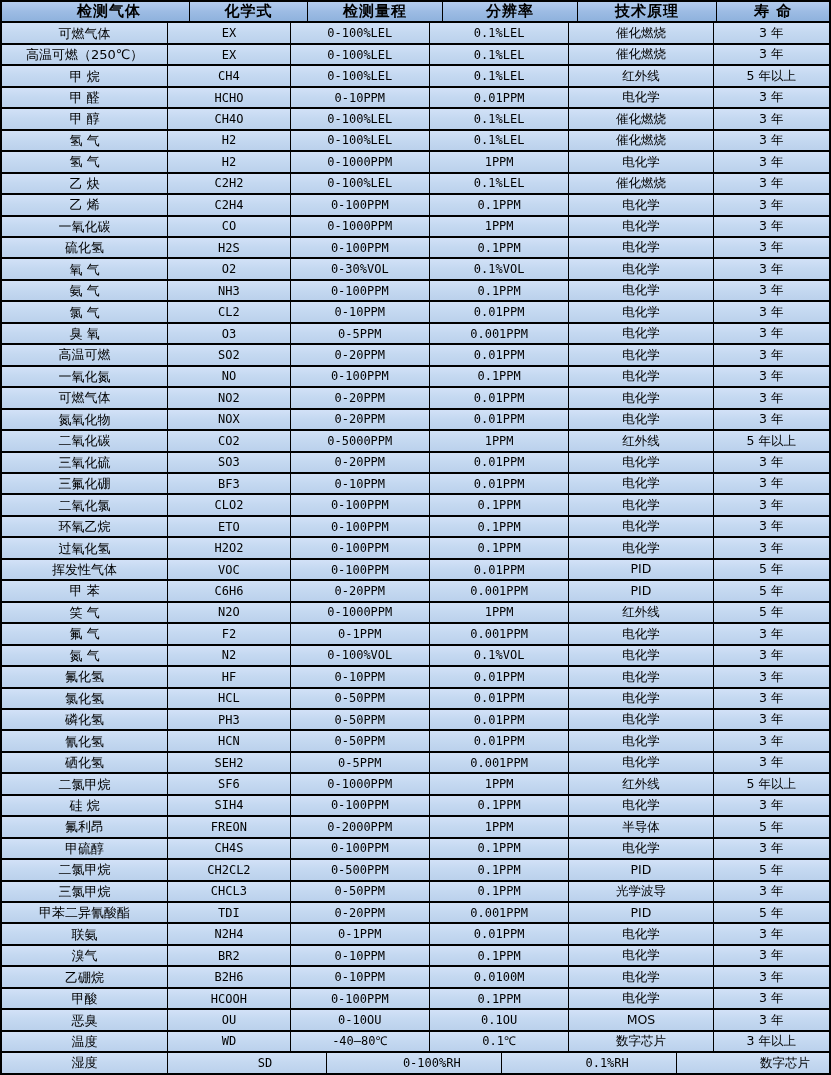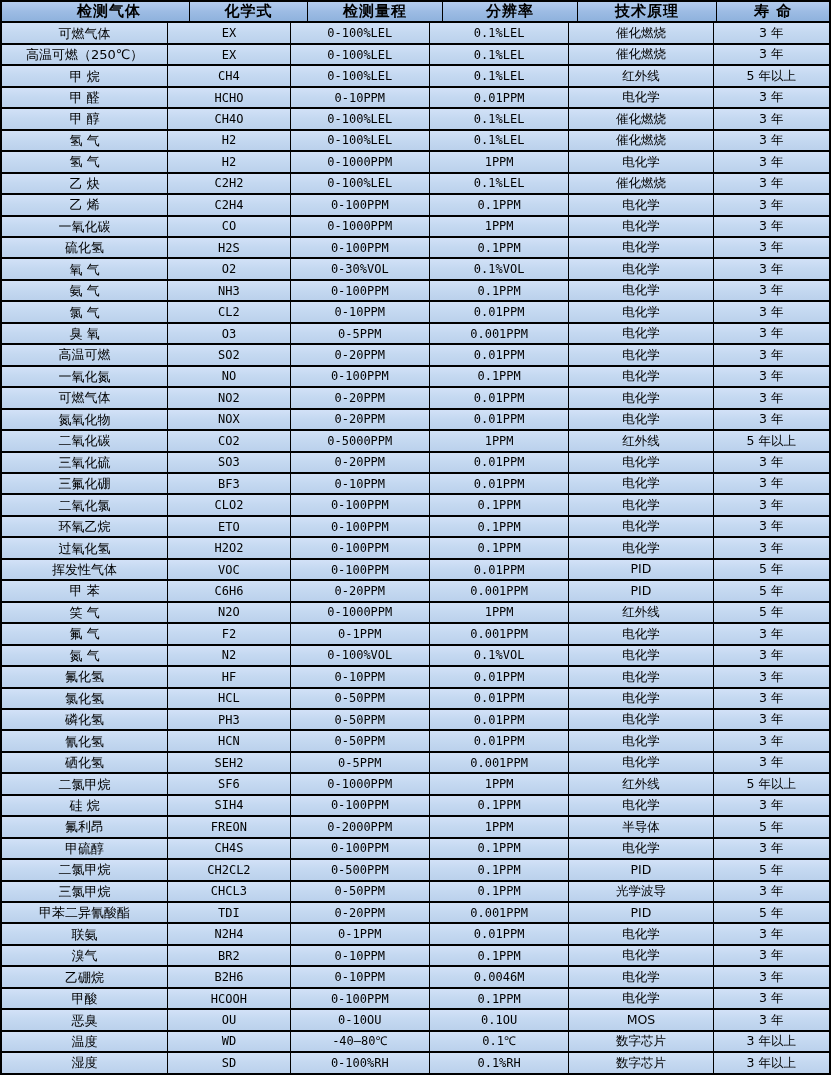--- a/index.html
+++ b/index.html
@@ -23,21 +23,21 @@
     box-sizing: border-box;
     border: 2px solid #000;
   }
   .row {
     flex: 1 1 0;
     display: flex;
     border-bottom: 2px solid #000;
     background: linear-gradient(180deg, #d2e1f7 0%, #c5d9f1 45%, #bbd1ec 100%);
     min-height: 0;
   }
-  .row:last-child { border-bottom: none; }
+  .row:last-child { border-bottom: none; gap: 36px; }
   .row.header {
     background: linear-gradient(180deg, #b5ccee 0%, #9dbce4 50%, #8fb2dd 100%);
     padding-left: 27px;
   }
   .cell {
     display: flex;
     align-items: center;
     justify-content: center;
     box-sizing: border-box;
     border-right: 1px solid #000;
@@ -435,21 +435,21 @@
         <div class="cell c1">BR2</div>
         <div class="cell c2">0-10PPM</div>
         <div class="cell c3">0.1PPM</div>
         <div class="cell c4">电化学</div>
         <div class="cell c5">3 年</div>
       </div>
       <div class="row">
         <div class="cell c0">乙硼烷</div>
         <div class="cell c1">B2H6</div>
         <div class="cell c2">0-10PPM</div>
-        <div class="cell c3">0.0046M</div>
+        <div class="cell c3">0.0100M</div>
         <div class="cell c4">电化学</div>
         <div class="cell c5">3 年</div>
       </div>
       <div class="row">
         <div class="cell c0">甲酸</div>
         <div class="cell c1">HCOOH</div>
         <div class="cell c2">0-100PPM</div>
         <div class="cell c3">0.1PPM</div>
         <div class="cell c4">电化学</div>
         <div class="cell c5">3 年</div>

